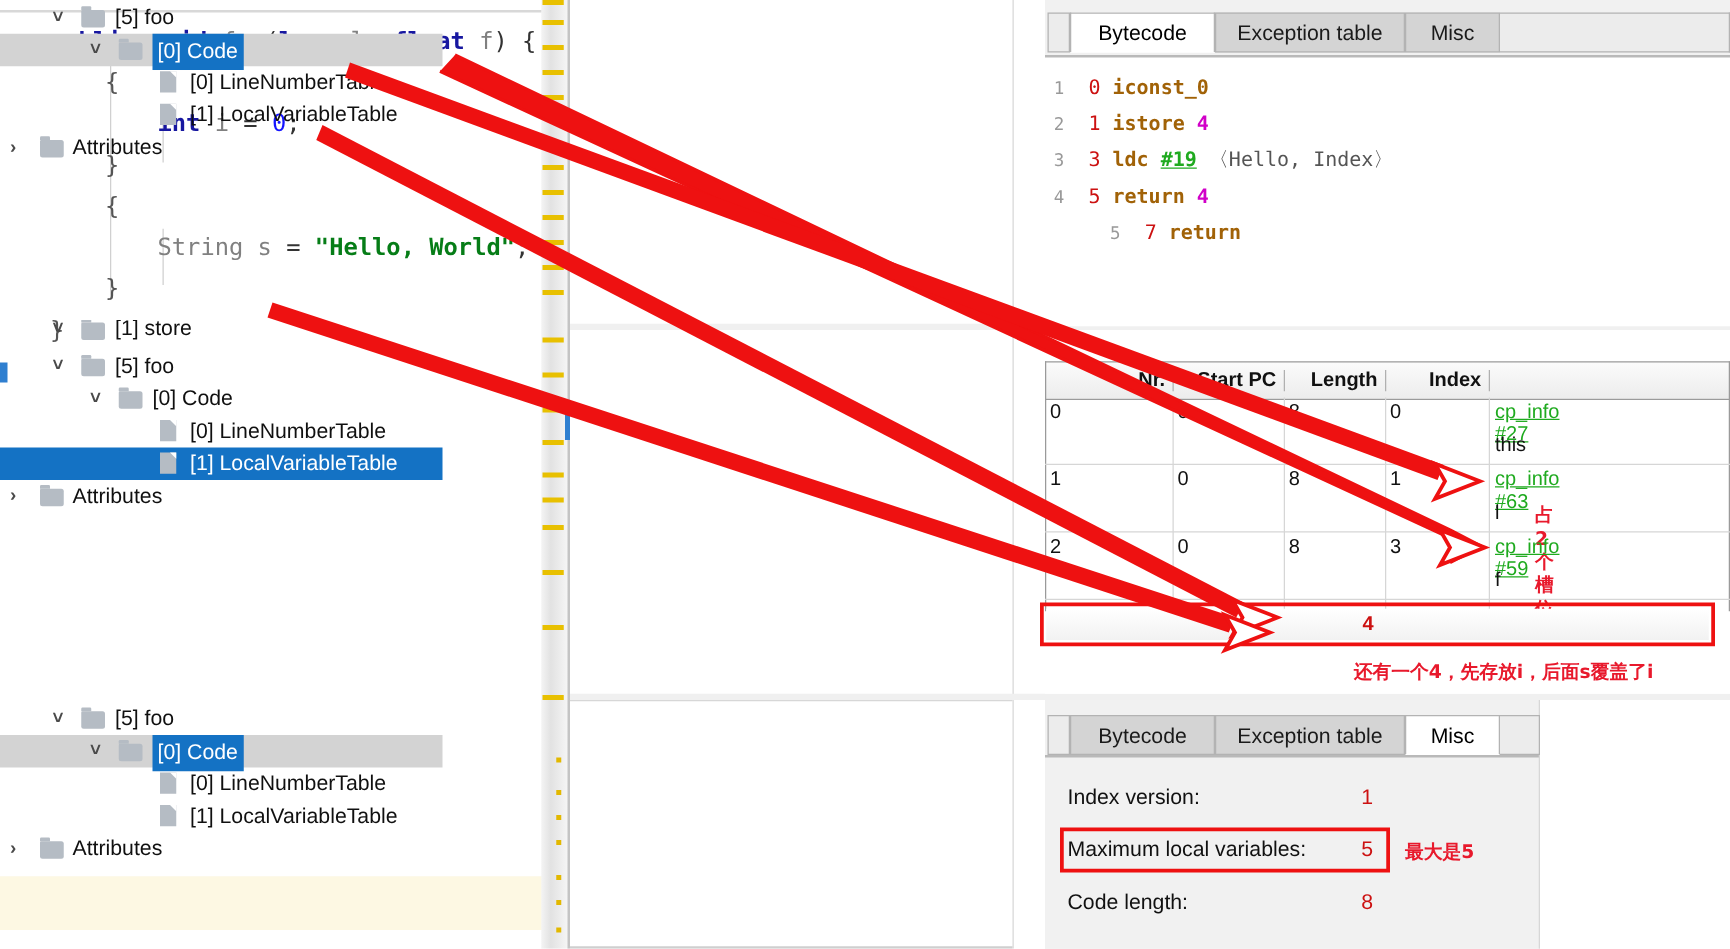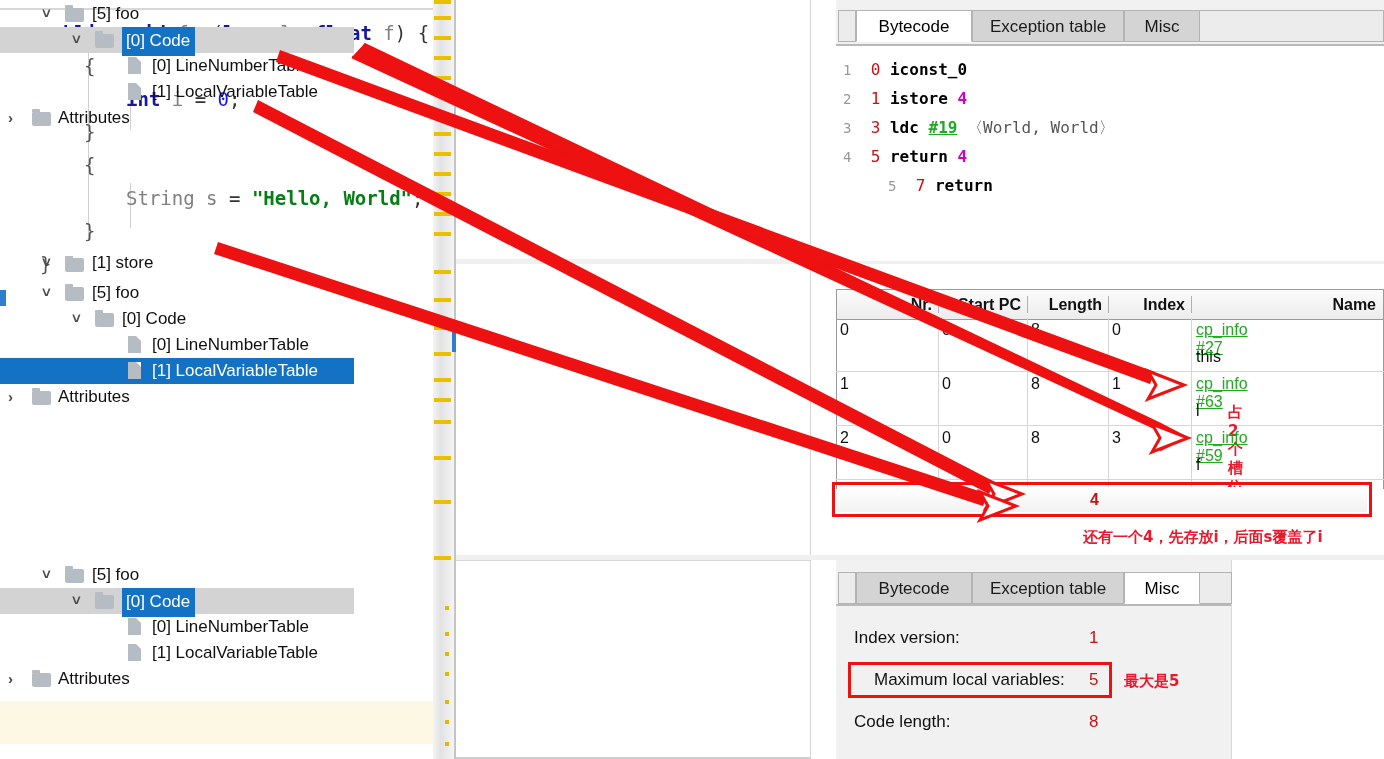--- a/index.html
+++ b/index.html
@@ -72,21 +72,21 @@
   .tabbar{position:absolute;height:34px;}
   .tab{position:absolute;top:0;height:32px;line-height:32px;font-size:17px;color:#1a1a1a;
        text-align:center;border:1px solid #b3b3b3;background:#d4d4d4;box-sizing:border-box;}
   .tab.active{background:#ffffff;border-bottom:1px solid #ffffff;color:#000;}
   .tab.stub{width:18px;background:#ececec;}
   .tab.filler{background:#ececec;border-left:none;}
 
   .bc-line{position:absolute;font-family:"DejaVu Sans Mono","Liberation Mono",monospace;font-size:16px;white-space:pre;}
   .bc-ln{color:#999999;font-size:14px;}
   .bc-pc{color:#cc1111;}
-  .bc-op{color:#000000;font-weight:bold;}
+  .bc-op{color:#a16207;font-weight:bold;}
   .bc-arg{color:#d100c8;font-weight:bold;}
   .bc-ref{color:#1faa1f;font-weight:bold;text-decoration:underline;}
   .bc-cmt{color:#555555;}
 
   
   #lvt-panel{left:836px;top:288px;width:548px;height:267px;background:#ffffff;}
   #lvt-head{left:836px;top:289px;width:639px;height:29px;
             background:linear-gradient(to bottom,#fbfbfb,#ececec);border-top:1px solid #9a9a9a;border-bottom:1px solid #9a9a9a;font-weight:bold;}
   .lvt-hcell{position:absolute;top:0;height:29px;line-height:29px;font-size:16px;color:#111;text-align:right;box-sizing:border-box;padding-right:6px;}
   .lvt-hsep{position:absolute;top:6px;width:1px;height:17px;background:#b0b0b0;}
@@ -275,37 +275,36 @@
   <div class="tab active" style="left:18px;width:116px;">Bytecode</div>
   <div class="tab" style="left:134px;width:152px;">Exception table</div>
   <div class="tab" style="left:286px;width:76px;">Misc</div>
   <div class="tab filler" style="left:362px;width:184px;"></div>
 </div>
 
 <div class="bc-line" style="left:843px;top:60px;"><span class="bc-ln">1</span><span>  </span><span class="bc-pc">0</span><span> </span><span class="bc-op">iconst_0</span></div>
 
 <div class="bc-line" style="left:843px;top:89px;"><span class="bc-ln">2</span><span>  </span><span class="bc-pc">1</span><span> </span><span class="bc-op">istore</span><span> </span><span class="bc-arg">4</span></div>
 
-<div class="bc-line" style="left:843px;top:118px;"><span class="bc-ln">3</span><span>  </span><span class="bc-pc">3</span><span> </span><span class="bc-op">ldc</span><span> </span><span class="bc-ref">#19</span><span> </span><span class="bc-cmt">〈World, World〉</span></div>
+<div class="bc-line" style="left:843px;top:118px;"><span class="bc-ln">3</span><span>  </span><span class="bc-pc">3</span><span> </span><span class="bc-op">ldc</span><span> </span><span class="bc-ref">#19</span><span> </span><span class="bc-cmt">〈Hello, Index〉</span></div>
 
 <div class="bc-line" style="left:843px;top:147px;"><span class="bc-ln">4</span><span>  </span><span class="bc-pc">5</span><span> </span><span class="bc-op">return</span><span> </span><span class="bc-arg">4</span></div>
 
 <div class="bc-line" style="left:888px;top:176px;"><span class="bc-ln">5</span><span>  </span><span class="bc-pc">7</span><span> </span><span class="bc-op">return</span></div>
 
 <div class="abs rpanel" id="lvt-panel"></div>
 <div class="abs" id="lvt-head">
   <div class="lvt-hcell" style="left:0px;width:102px;">Nr.</div>
   <div class="lvt-hsep" style="left:102px;"></div>
   <div class="lvt-hcell" style="left:103px;width:88px;">Start PC</div>
   <div class="lvt-hsep" style="left:191px;"></div>
   <div class="lvt-hcell" style="left:192px;width:80px;">Length</div>
   <div class="lvt-hsep" style="left:272px;"></div>
   <div class="lvt-hcell" style="left:273px;width:82px;">Index</div>
   <div class="lvt-hsep" style="left:355px;"></div>
-  <div class="lvt-hcell" style="left:356px;width:190px;">Name</div>
 </div>
 <div class="abs" id="lvt-left-border"></div>
 <div class="abs" id="lvt-right-border"></div>
 
 <div class="abs lvt-vline" style="left:938px;top:318px;height:170px;"></div>
 <div class="abs lvt-vline" style="left:1027px;top:318px;height:170px;"></div>
 <div class="abs lvt-vline" style="left:1108px;top:318px;height:170px;"></div>
 <div class="abs lvt-vline" style="left:1191px;top:318px;height:170px;"></div>
 
 <div class="abs lvt-row-line" style="left:836px;top:371px;width:548px;"></div>
@@ -354,21 +353,21 @@
   <div class="tab stub" style="left:0px;"></div>
   <div class="tab" style="left:18px;width:116px;">Bytecode</div>
   <div class="tab" style="left:134px;width:152px;">Exception table</div>
   <div class="tab active" style="left:286px;width:76px;">Misc</div>
   <div class="tab filler" style="left:362px;width:32px;"></div>
 </div>
 
 <div class="misc-label abs" style="left:854px;top:628px;">Index version:</div>
 <div class="misc-val abs" style="left:1089px;top:628px;">1</div>
 
-<div class="misc-label abs" style="left:874px;top:670px;">Maximum local variables:</div>
+<div class="misc-label abs" style="left:854px;top:670px;">Maximum local variables:</div>
 <div class="misc-val abs" style="left:1089px;top:670px;">5</div>
 <div class="abs" id="misc-redbox"></div>
 <div class="cn-note abs" style="left:1124px;top:672px;">最大是5</div>
 
 <div class="misc-label abs" style="left:854px;top:712px;">Code length:</div>
 <div class="misc-val abs" style="left:1089px;top:712px;">8</div>
 
 <svg class="abs" id="arrow-layer" viewBox="0 0 1384 759">
 
   <g>

